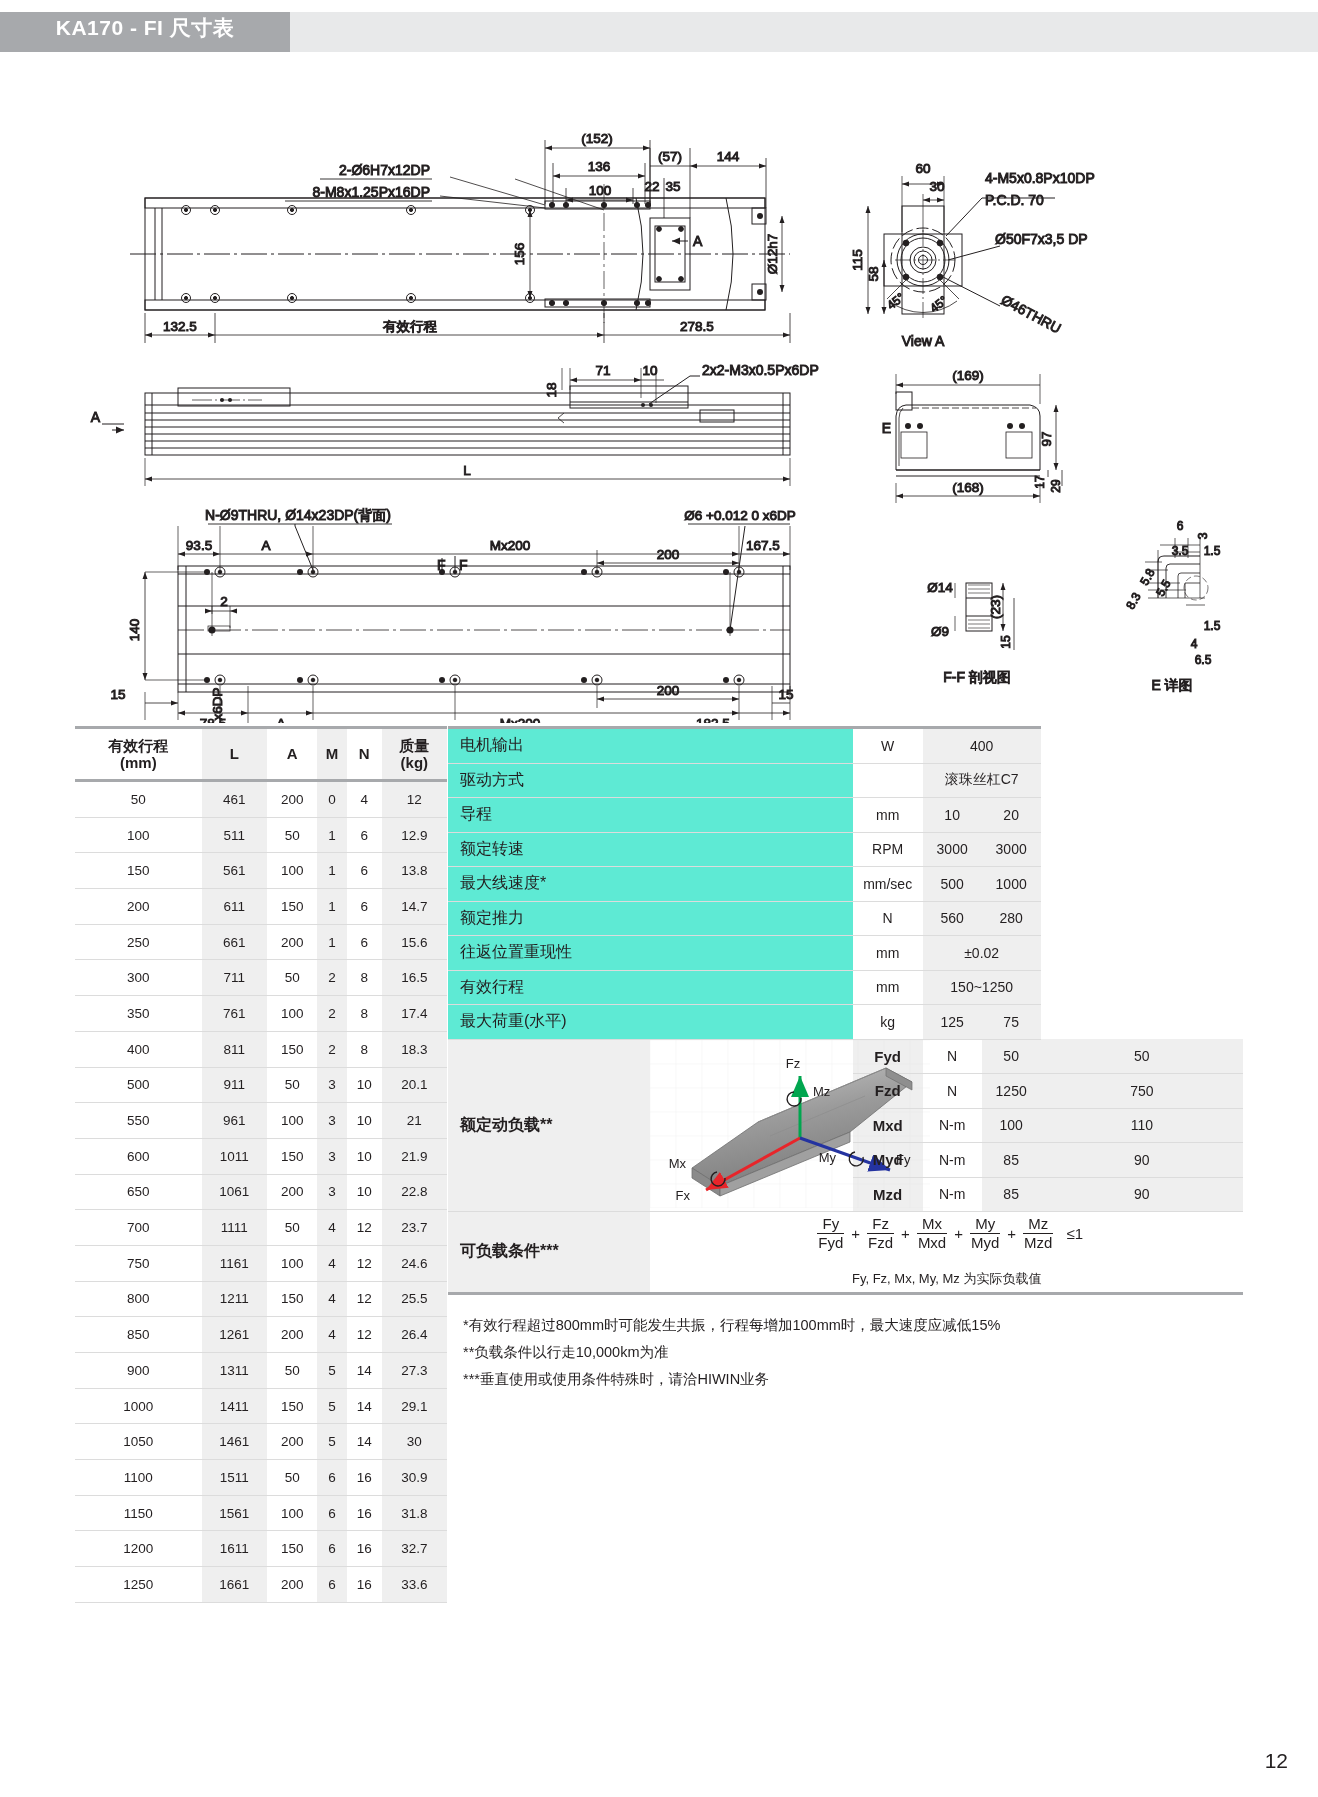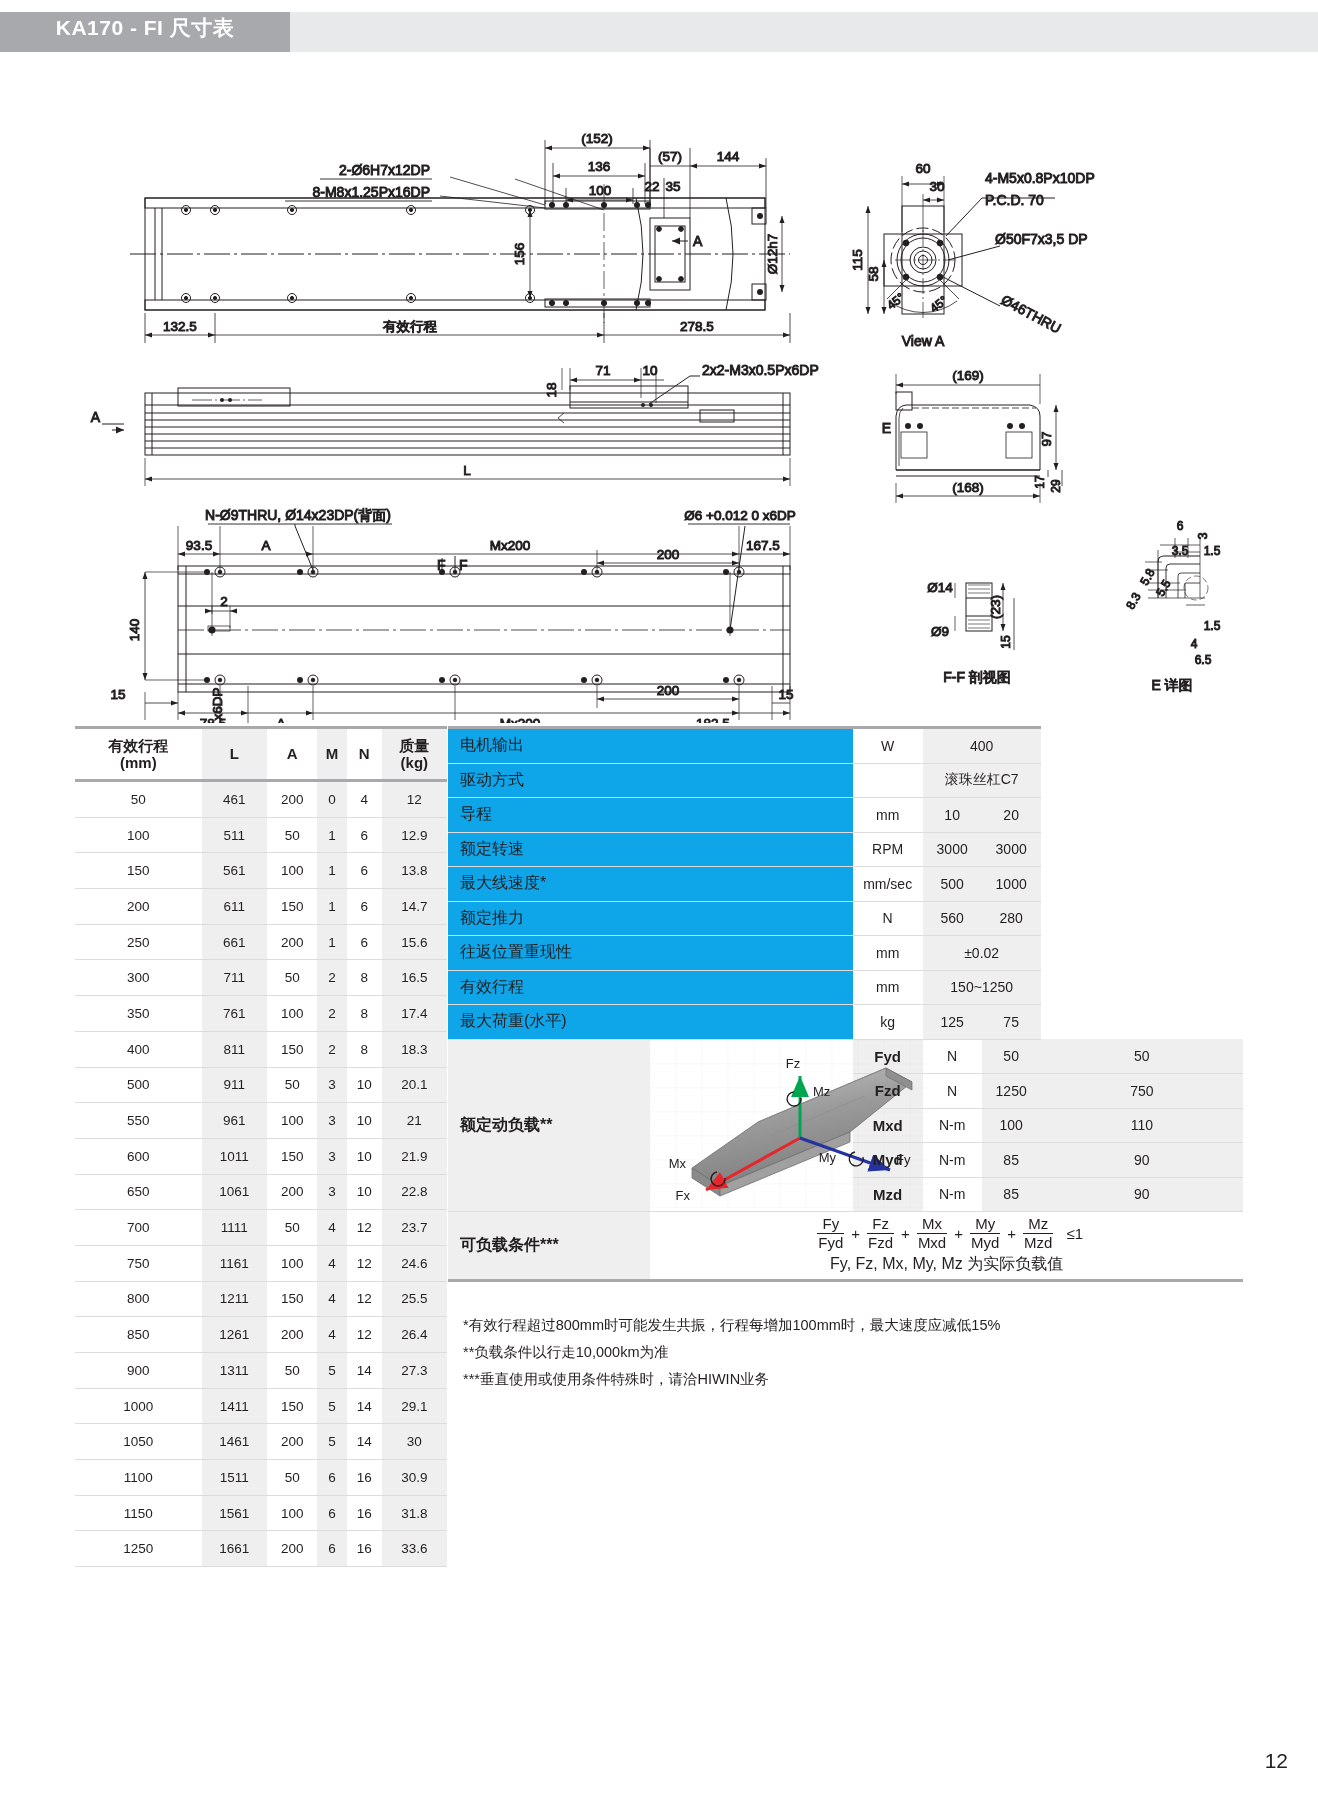--- a/index.html
+++ b/index.html
@@ -40,38 +40,38 @@
     height:48px;border-top:3px solid #a7a9ac;border-bottom:3px solid #a7a9ac;
     font-weight:bold;font-size:15px;line-height:1.15;}
   .ltab tbody td{height:32.7px;font-weight:normal;}
   .ltab .shade{background:#efefef;}
   .ltab thead .shade{background:#efefef;}
 
   
   .rtab{position:absolute;left:448px;top:0;width:795px;font-size:15px;}
   .rtab table{width:795px;table-layout:fixed;}
   .rtab td{border-bottom:1px solid #dcdcdc;height:33.5px;padding:0;}
-  .rtab .lbl{padding-left:12px;text-align:left;background:#0ea5e9;font-size:16px;}
+  .rtab .lbl{padding-left:12px;text-align:left;background:#5eead4;font-size:16px;}
   .rtab .unit{text-align:center;width:70px;background:#fff;font-size:14px;}
   .rtab .v{text-align:center;width:118px;background:#efefef;font-size:14px;}
   .rtab .topline td{border-top:3px solid #a7a9ac;}
   .rtab .sub{text-align:center;width:72px;background:#efefef;font-weight:bold;font-size:15px;}
   .rtab .imgcell{background:#fff;padding:0;}
   .rtab .dynlbl{background:#efefef;font-size:16px;padding-left:12px;vertical-align:middle;font-weight:bold;}
 
   
   .formula-row td{border-bottom:3px solid #a7a9ac;height:62px;}
   .formula-wrap{display:flex;align-items:center;justify-content:center;
     font-size:15px;padding:4px 0;flex-direction:column;}
   .frac{display:inline-flex;flex-direction:column;align-items:center;
     vertical-align:middle;margin:0 3px;line-height:1.05;}
   .frac .num{border-bottom:1px solid #231f20;padding:0 5px 1px 5px;}
   .frac .den{padding:1px 5px 0 5px;}
   .frow{display:flex;align-items:center;font-size:15px;}
-  .fnote{font-size:16px;margin-top:3px;}
+  .fnote{font-size:13px;margin-top:19px;}
 
   
   .notes{position:absolute;left:463px;top:0;font-size:14.5px;line-height:1.85;}
 
   .pageno{position:absolute;right:30px;bottom:24px;font-size:21px;color:#231f20;}
 </style>
 </head>
 <body>
 
 <div class="page">
@@ -784,20 +784,28 @@
               <td>16</td>
               <td class="shade">30.9</td>
             </tr>
             <tr>
               <td>1150</td>
               <td class="shade">1561</td>
               <td>100</td>
               <td class="shade">6</td>
               <td>16</td>
               <td class="shade">31.8</td>
+            </tr>
+            <tr>
+              <td>1200</td>
+              <td class="shade">1611</td>
+              <td>150</td>
+              <td class="shade">6</td>
+              <td>16</td>
+              <td class="shade">32.7</td>
             </tr>
             <tr>
               <td>1250</td>
               <td class="shade">1661</td>
               <td>200</td>
               <td class="shade">6</td>
               <td>16</td>
               <td class="shade">33.6</td>
             </tr>
           </tbody>

